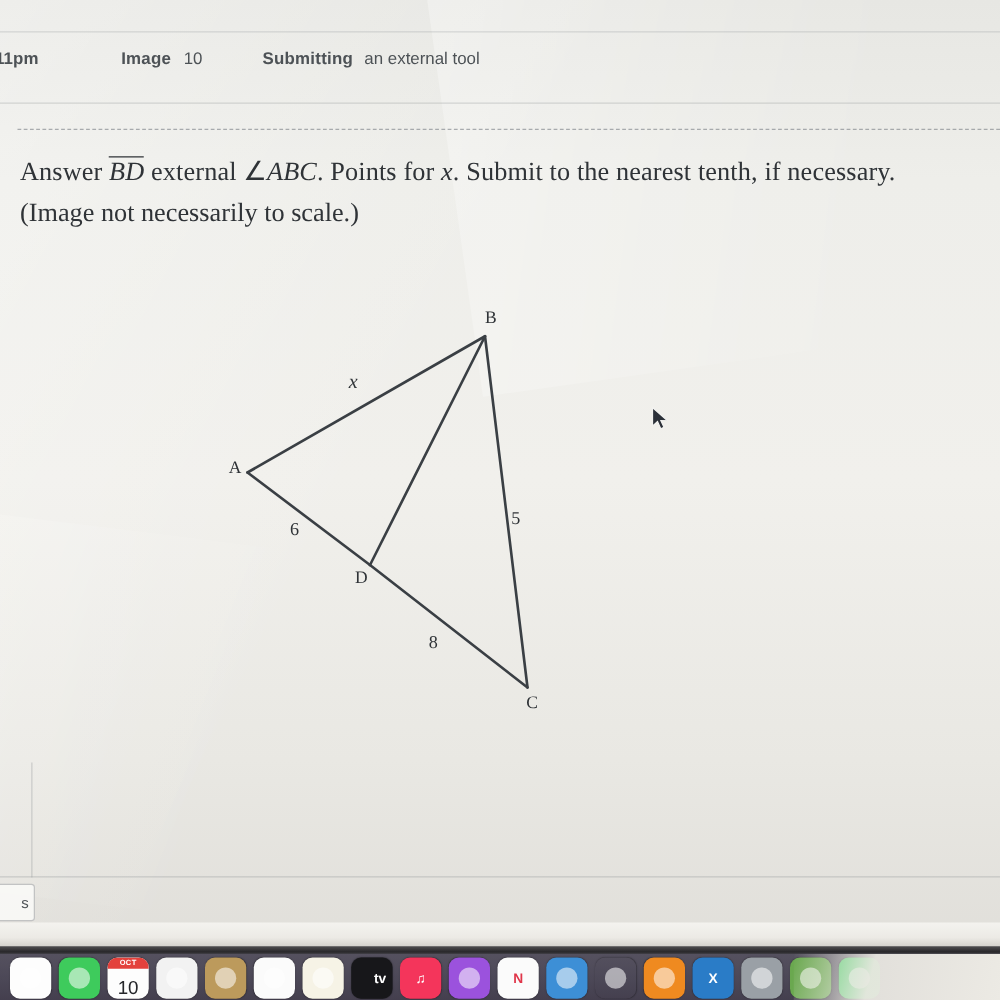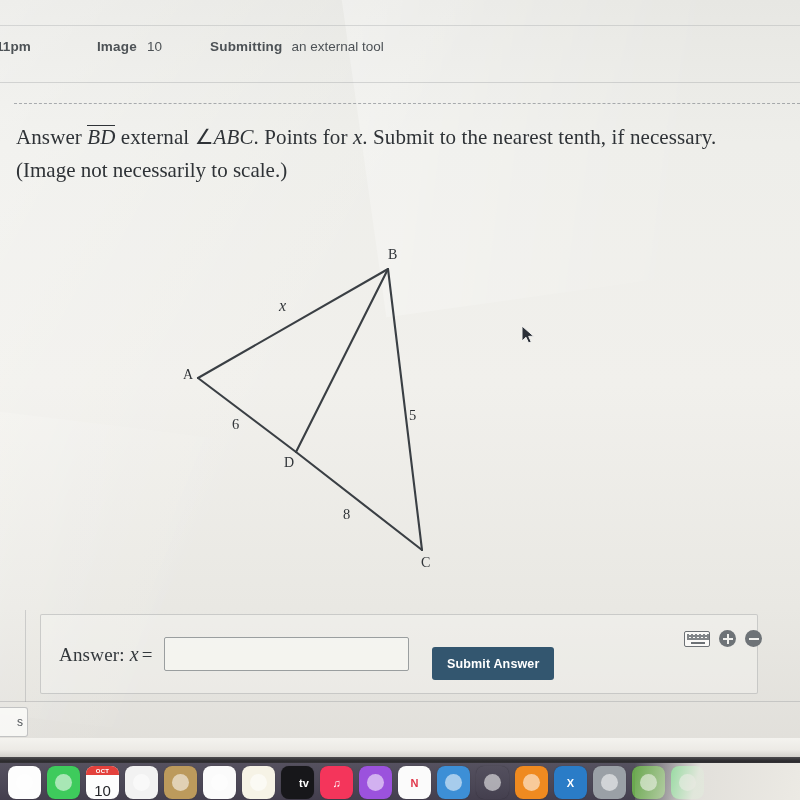--- a/index.html
+++ b/index.html
@@ -381,42 +381,20 @@
 
       <span class="fig-label var" style="left:119px; top:68px;">x</span>
       <span class="fig-label num" style="left:72px;  top:187px;">6</span>
       <span class="fig-label num" style="left:249px; top:178px;">5</span>
       <span class="fig-label num" style="left:183px; top:277px;">8</span>
     </div>
 
     <div class="panel-edge edge-left"></div>
     <div class="panel-edge edge-bottom"></div>
 
-    <div id="answer-panel">
-
-      <div id="answer-tools">
-        <span class="kbd-icon"></span>
-        <span class="round-icon">
-          <span class="bar-h"></span>
-            <span class="bar-v"></span>
-        </span>
-        <span class="round-icon">
-          <span class="bar-h"></span>
-        </span>
-      </div>
-
-      <div id="answer-row">
-        <span id="answer-label">
-          <span>Answer:</span><span class="mi">x</span><span>=</span>
-        </span>
-        <input id="answer-input" type="text" placeholder="" style="">
-      </div>
-
-      <button id="submit-answer">Submit Answer</button>
-    </div>
 
     <div id="bottom-tab">s</div>
   </div>
 
   <svg id="cursor" viewBox="0 0 14 20" style="left: 521px; top: 325px;">
     <path d="M1,1 L1,16 L5,12.3 L7.6,18 L10.2,16.8 L7.7,11.4 L12.6,11.2 Z" fill="#2b3038" stroke="#f2f2f0" stroke-width="1"></path>
   </svg>
 
   <div id="desk-gap"></div>
   <div id="bezel"></div>

